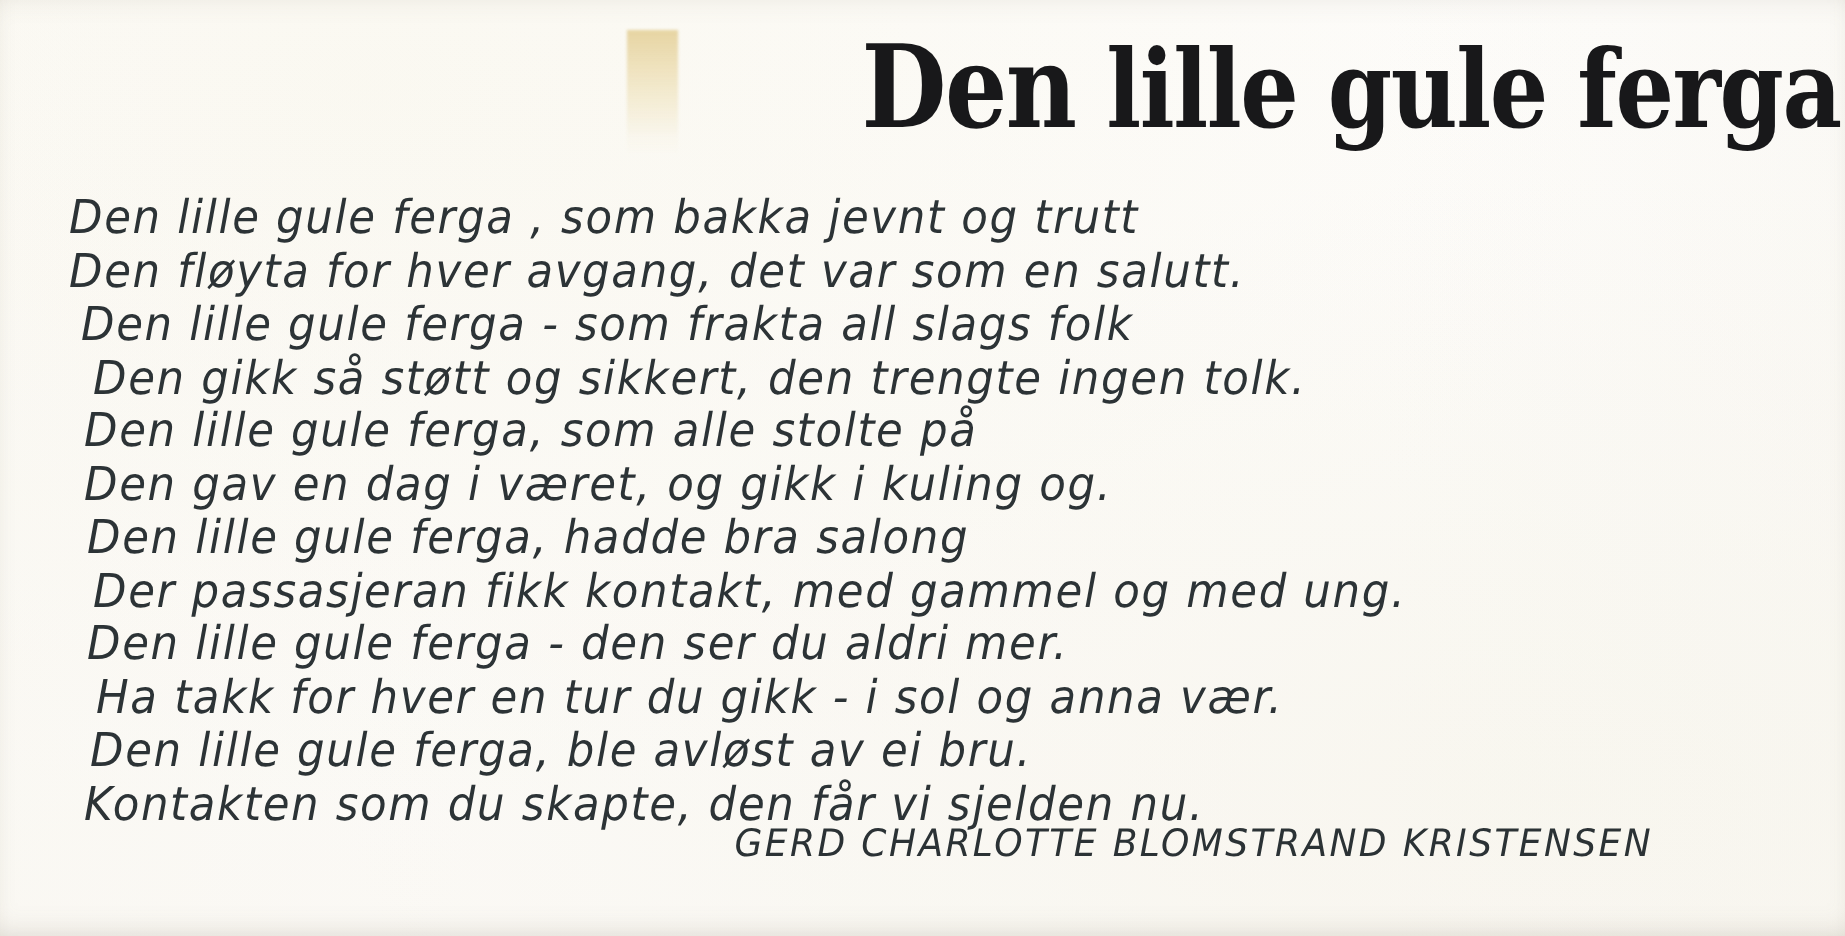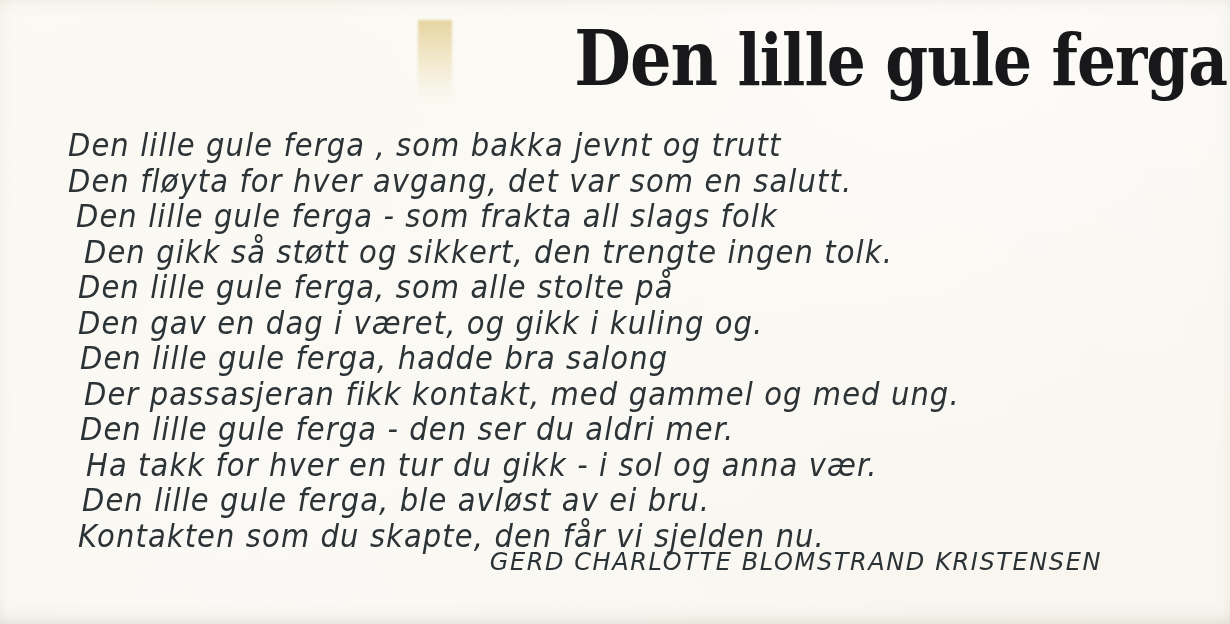--- a/index.html
+++ b/index.html
@@ -72,21 +72,21 @@
     width: 34px;
     height: 84px;
     background: linear-gradient(180deg, rgba(214,182,96,0.55) 0%, rgba(226,202,132,0.40) 40%, rgba(240,228,190,0.10) 85%, rgba(255,255,255,0) 100%);
     filter: blur(1.2px);
     pointer-events: none;
   }
 
   
   .poem {
     position: absolute;
-    left: 64px;
+    left: 42px;
     top: 128px;
     width: 1140px;
   }
   .line {
     font-family: "DejaVu Sans", sans-serif;
     font-size: 29px;
     line-height: 35.5px;
     color: #2c3336;
     font-style: italic;
     font-weight: 400;

